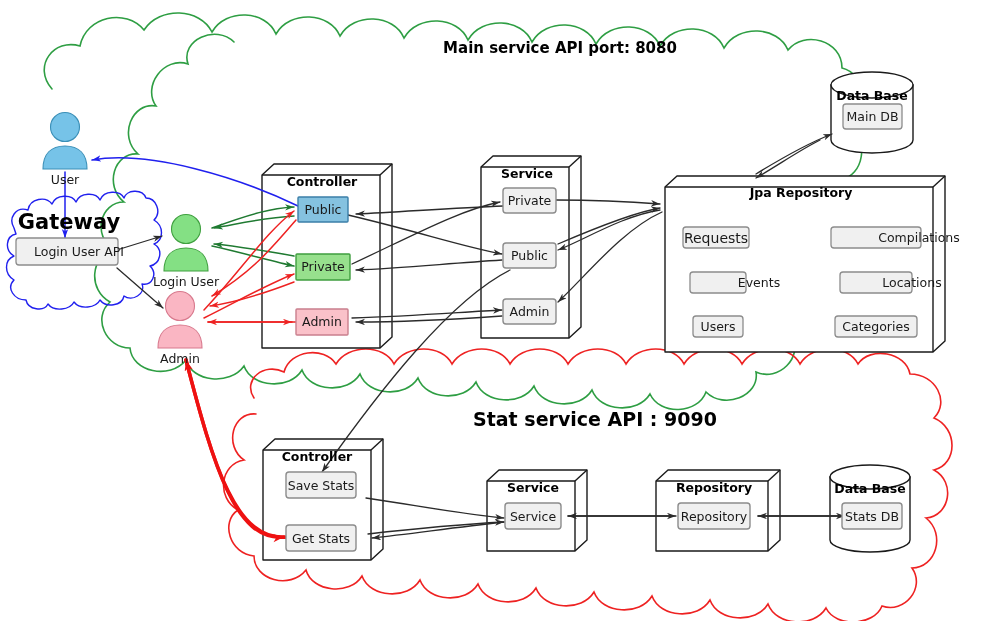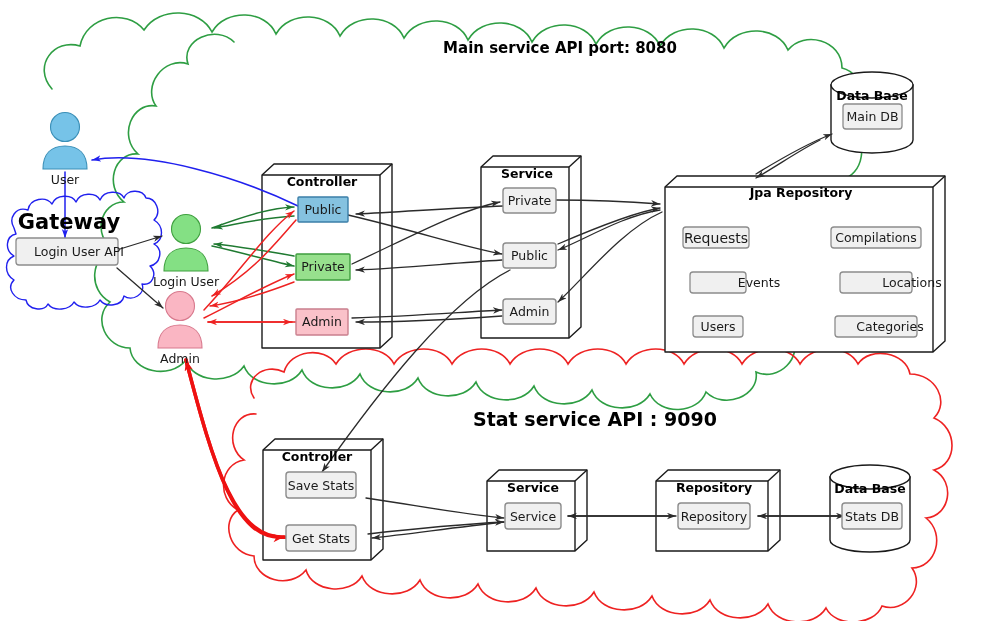--- a/index.html
+++ b/index.html
@@ -309,23 +309,23 @@
 
 <div class="lbl" style="left:485px;top:166px;width:84px;text-align:center;font-size:12.5px;font-weight:bold;color:#000;">Service</div>
 <div class="lbl" style="left:503px;top:193px;width:53px;text-align:center;font-size:12.5px;color:#1a1a1a;">Private</div>
 <div class="lbl" style="left:503px;top:248px;width:53px;text-align:center;font-size:12.5px;color:#1a1a1a;">Public</div>
 <div class="lbl" style="left:503px;top:304px;width:53px;text-align:center;font-size:12.5px;color:#1a1a1a;">Admin</div>
 
 <div class="lbl" style="left:669px;top:185px;width:264px;text-align:center;font-size:12.5px;font-weight:bold;color:#000;">Jpa Repository</div>
 <div class="lbl" style="left:683px;top:230px;width:66px;text-align:center;font-size:14px;color:#1a1a1a;">Requests</div>
 <div class="lbl" style="left:690px;top:275px;width:56px;text-align:center;font-size:12.5px;color:#1a1a1a;padding-left:41px;">Events</div>
 <div class="lbl" style="left:693px;top:319px;width:50px;text-align:center;font-size:12.5px;color:#1a1a1a;">Users</div>
-<div class="lbl" style="left:831px;top:230px;width:90px;text-align:center;font-size:12.5px;color:#1a1a1a;">Compilations</div>
+<div class="lbl" style="left:831px;top:230px;width:90px;text-align:center;font-size:12.5px;color:#1a1a1a;padding-left:43px;">Compilations</div>
 <div class="lbl" style="left:876px;top:275px;width:72px;text-align:center;font-size:12.5px;color:#1a1a1a;">Locations</div>
-<div class="lbl" style="left:835px;top:319px;width:82px;text-align:center;font-size:12.5px;color:#1a1a1a;padding-left:14px;">Categories</div>
+<div class="lbl" style="left:835px;top:319px;width:82px;text-align:center;font-size:12.5px;color:#1a1a1a;">Categories</div>
 
 <div class="lbl" style="left:832px;top:88px;width:80px;text-align:center;font-size:12.5px;font-weight:bold;color:#000;">Data Base</div>
 <div class="lbl" style="left:843px;top:109px;width:59px;text-align:center;font-size:12.5px;color:#1a1a1a;">Main DB</div>
 
 <div class="lbl" style="left:267px;top:449px;width:100px;text-align:center;font-size:12.5px;font-weight:bold;color:#000;">Controller</div>
 <div class="lbl" style="left:286px;top:478px;width:70px;text-align:center;font-size:12.5px;color:#1a1a1a;">Save Stats</div>
 <div class="lbl" style="left:286px;top:531px;width:70px;text-align:center;font-size:12.5px;color:#1a1a1a;">Get Stats</div>
 
 <div class="lbl" style="left:491px;top:480px;width:84px;text-align:center;font-size:12.5px;font-weight:bold;color:#000;">Service</div>
 <div class="lbl" style="left:505px;top:509px;width:56px;text-align:center;font-size:12.5px;color:#1a1a1a;">Service</div>

